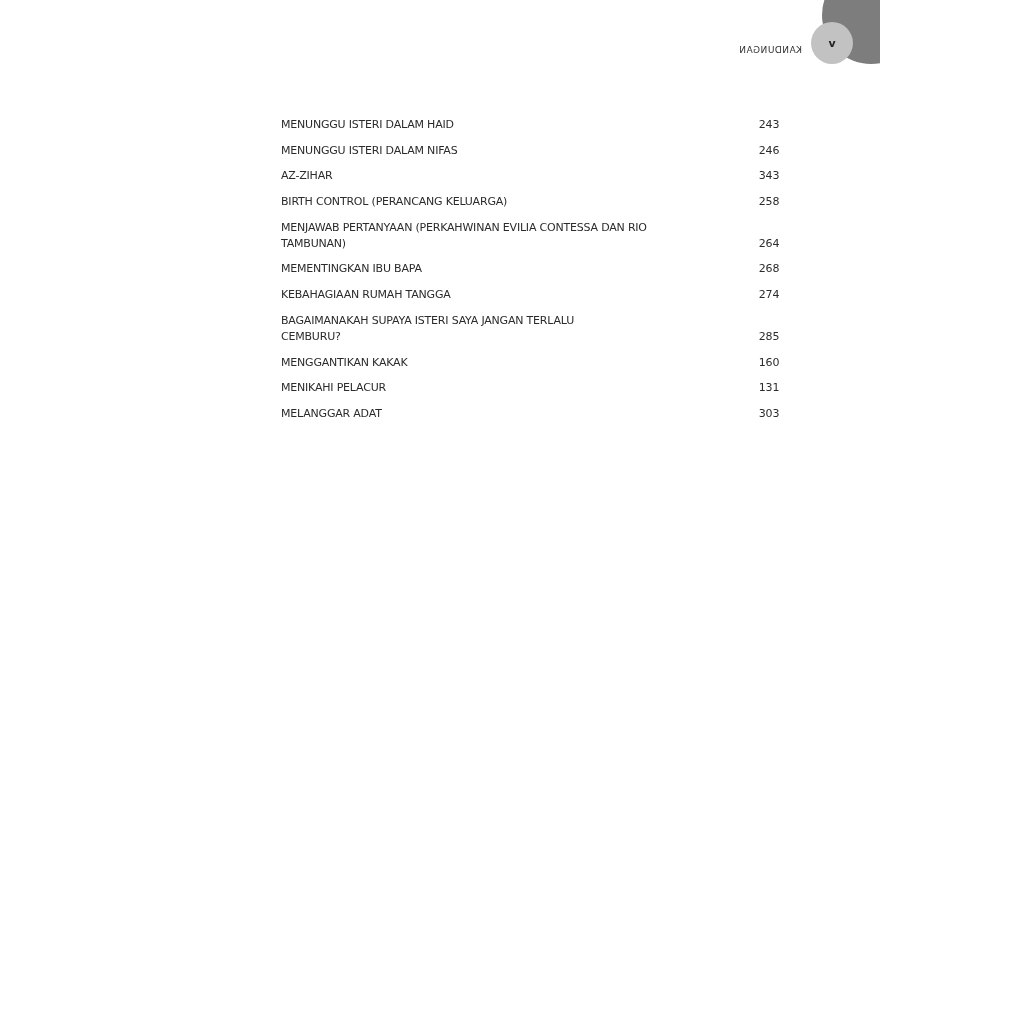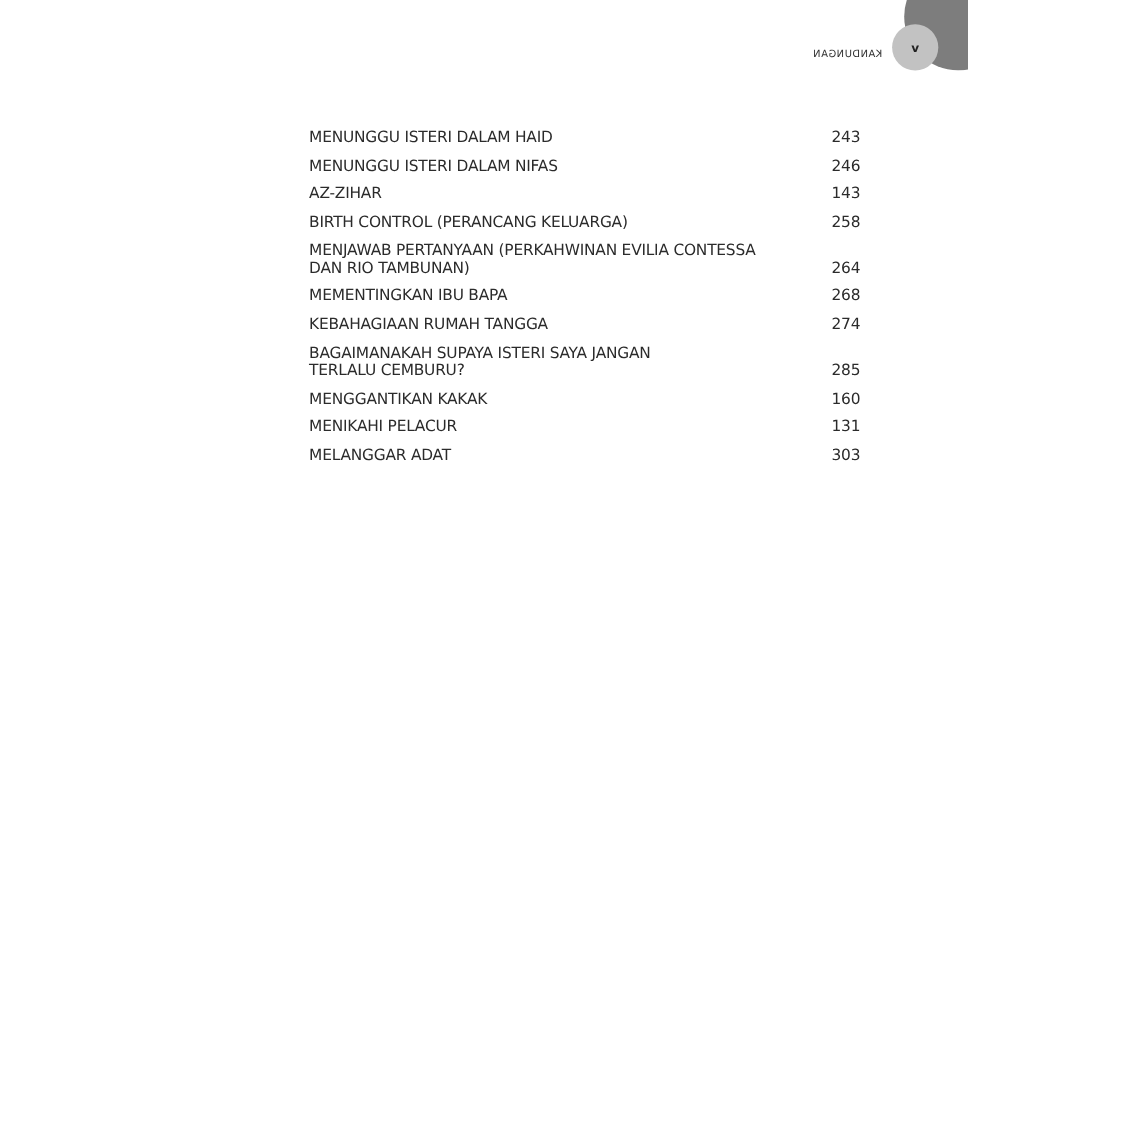--- a/index.html
+++ b/index.html
@@ -69,21 +69,21 @@
     .toc {
       position: absolute;
       left: 281px;
       top: 117px;
       width: 503px;
     }
     .toc-row {
       display: flex;
       align-items: flex-end;
       justify-content: space-between;
-      font-size: 14px;
+      font-size: 11px;
       line-height: 16px;
       letter-spacing: -0.2px;
       margin-bottom: 9.7px;
     }
     .toc-title {
       max-width: 440px;
       text-transform: uppercase;
     }
     .toc-title .em {
     }
@@ -112,21 +112,21 @@
   <div class="toc-row">
     <span class="toc-title">MENUNGGU ISTERI DALAM HAID</span>
     <span class="toc-page">243</span>
   </div>
   <div class="toc-row">
     <span class="toc-title">MENUNGGU ISTERI DALAM NIFAS</span>
     <span class="toc-page">246</span>
   </div>
   <div class="toc-row">
     <span class="toc-title">AZ-ZIHAR</span>
-    <span class="toc-page">143</span>
+    <span class="toc-page">343</span>
   </div>
   <div class="toc-row">
     <span class="toc-title"><span class="em">BIRTH CONTROL</span><span> (PERANCANG KELUARGA)</span></span>
     <span class="toc-page">258</span>
   </div>
   <div class="toc-row two-line">
     <span class="toc-title" style="max-width:432px">MENJAWAB PERTANYAAN (PERKAHWINAN EVILIA CONTESSA DAN RIO TAMBUNAN)</span>
     <span class="toc-page">264</span>
   </div>
   <div class="toc-row">

